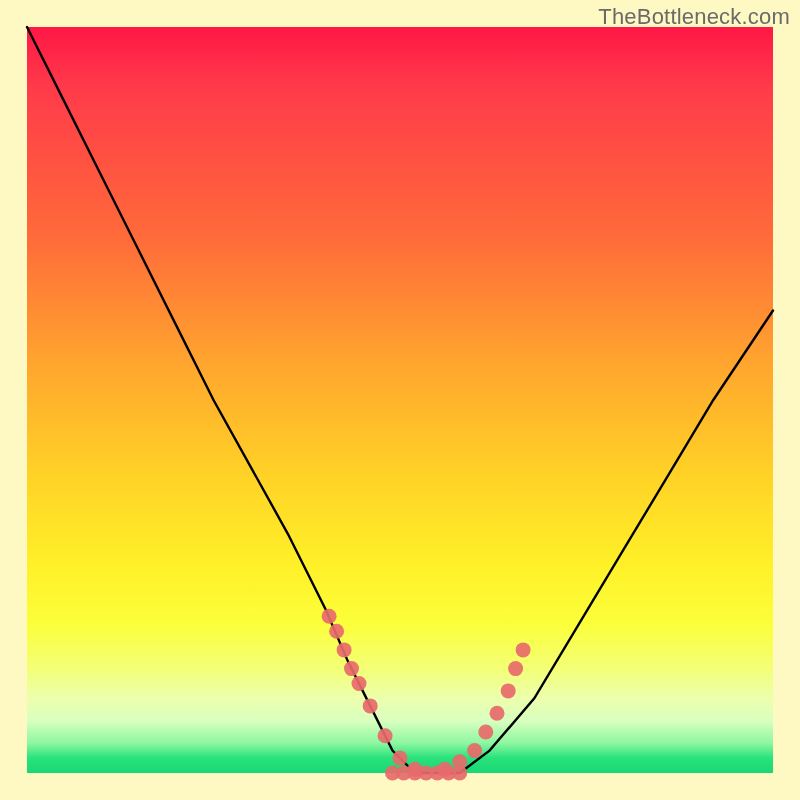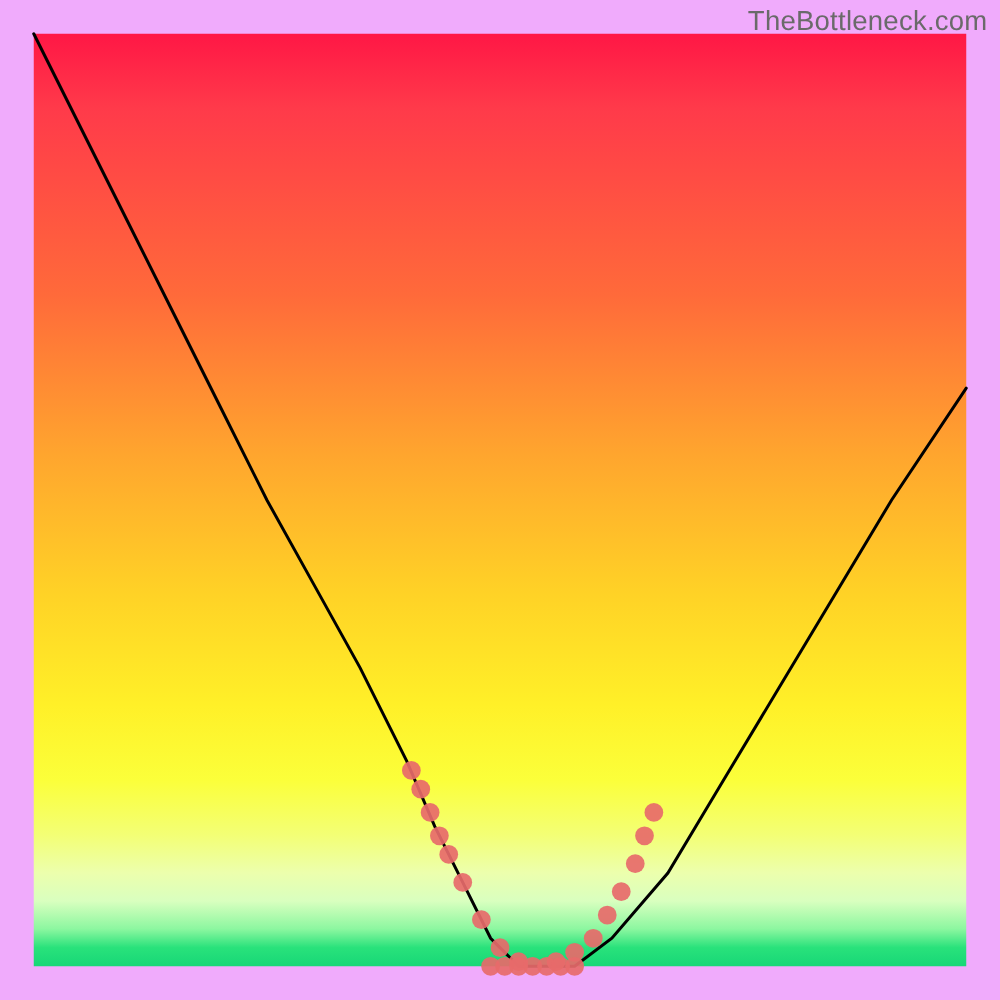--- a/index.html
+++ b/index.html
@@ -8,21 +8,21 @@
     width: 800px;
     height: 800px;
     overflow: hidden;
     background: #000;
     font-family: Arial, Helvetica, sans-serif;
   }
   .frame {
     position: relative;
     width: 800px;
     height: 800px;
-    background: #f0abfc;
+    background: #fef9c3;
   }
   .plot-area {
     position: absolute;
     left: 27px;
     top: 27px;
     width: 746px;
     height: 746px;
     
     background: linear-gradient(
       to bottom,

